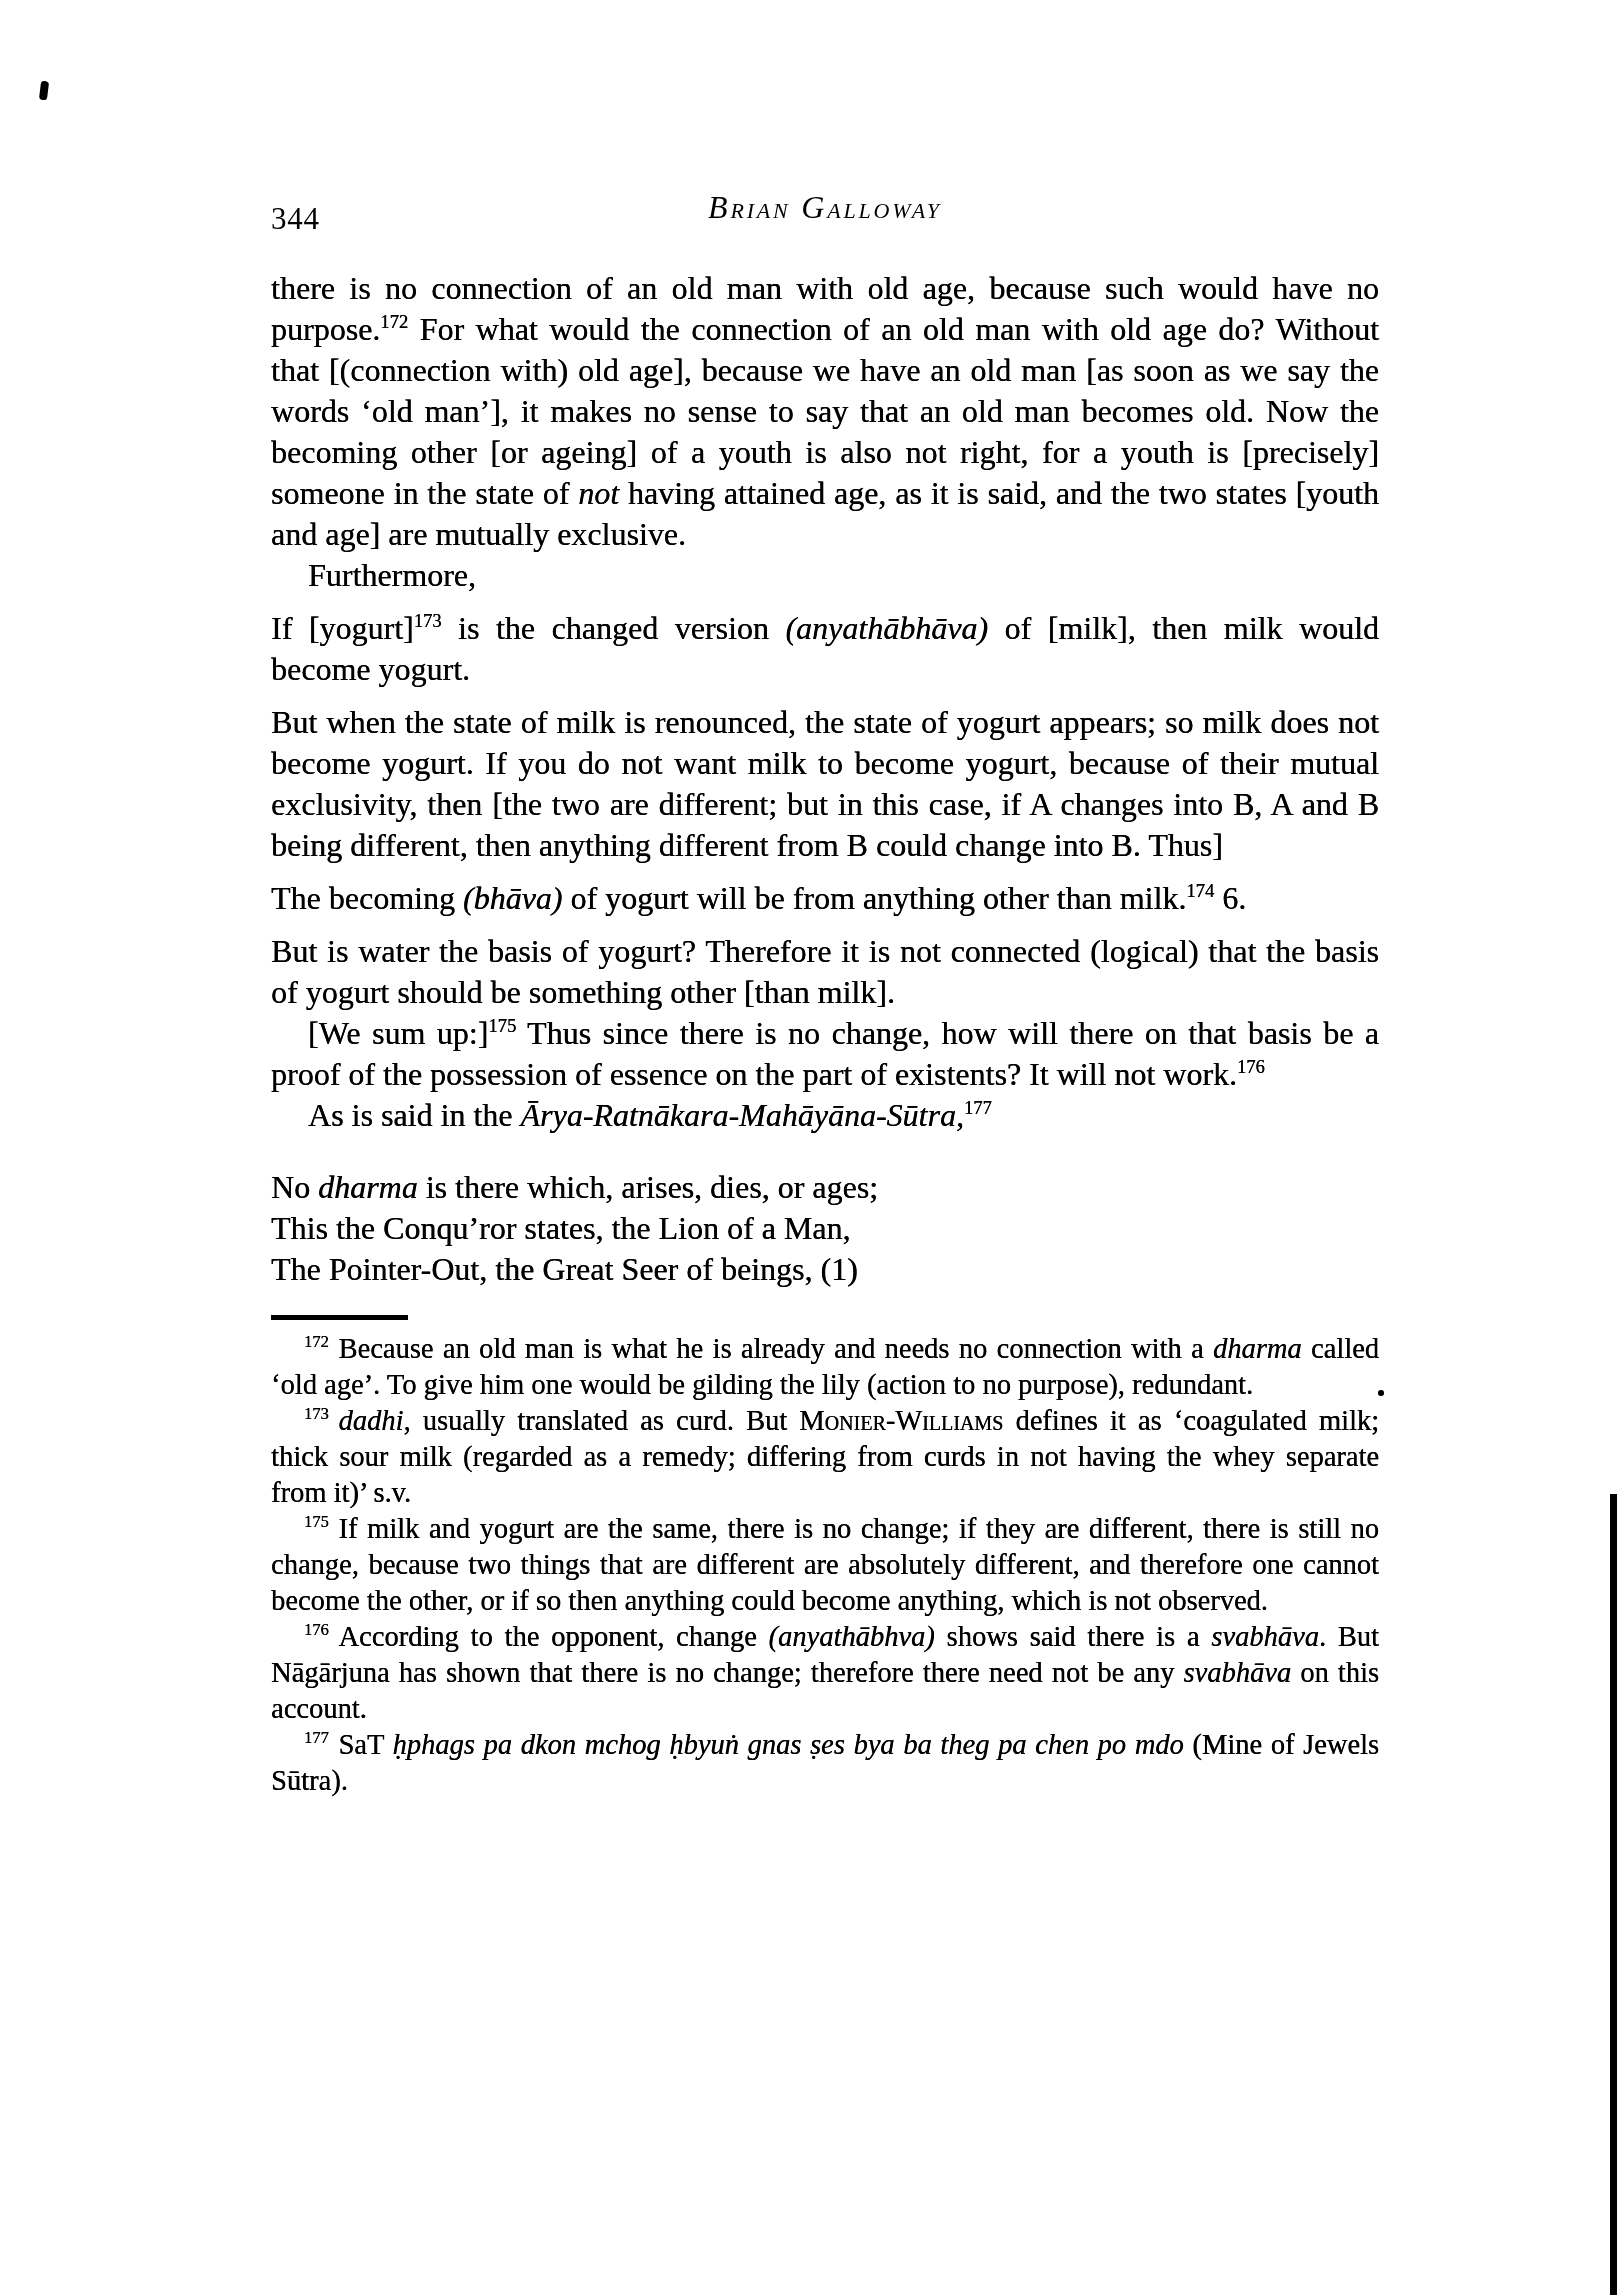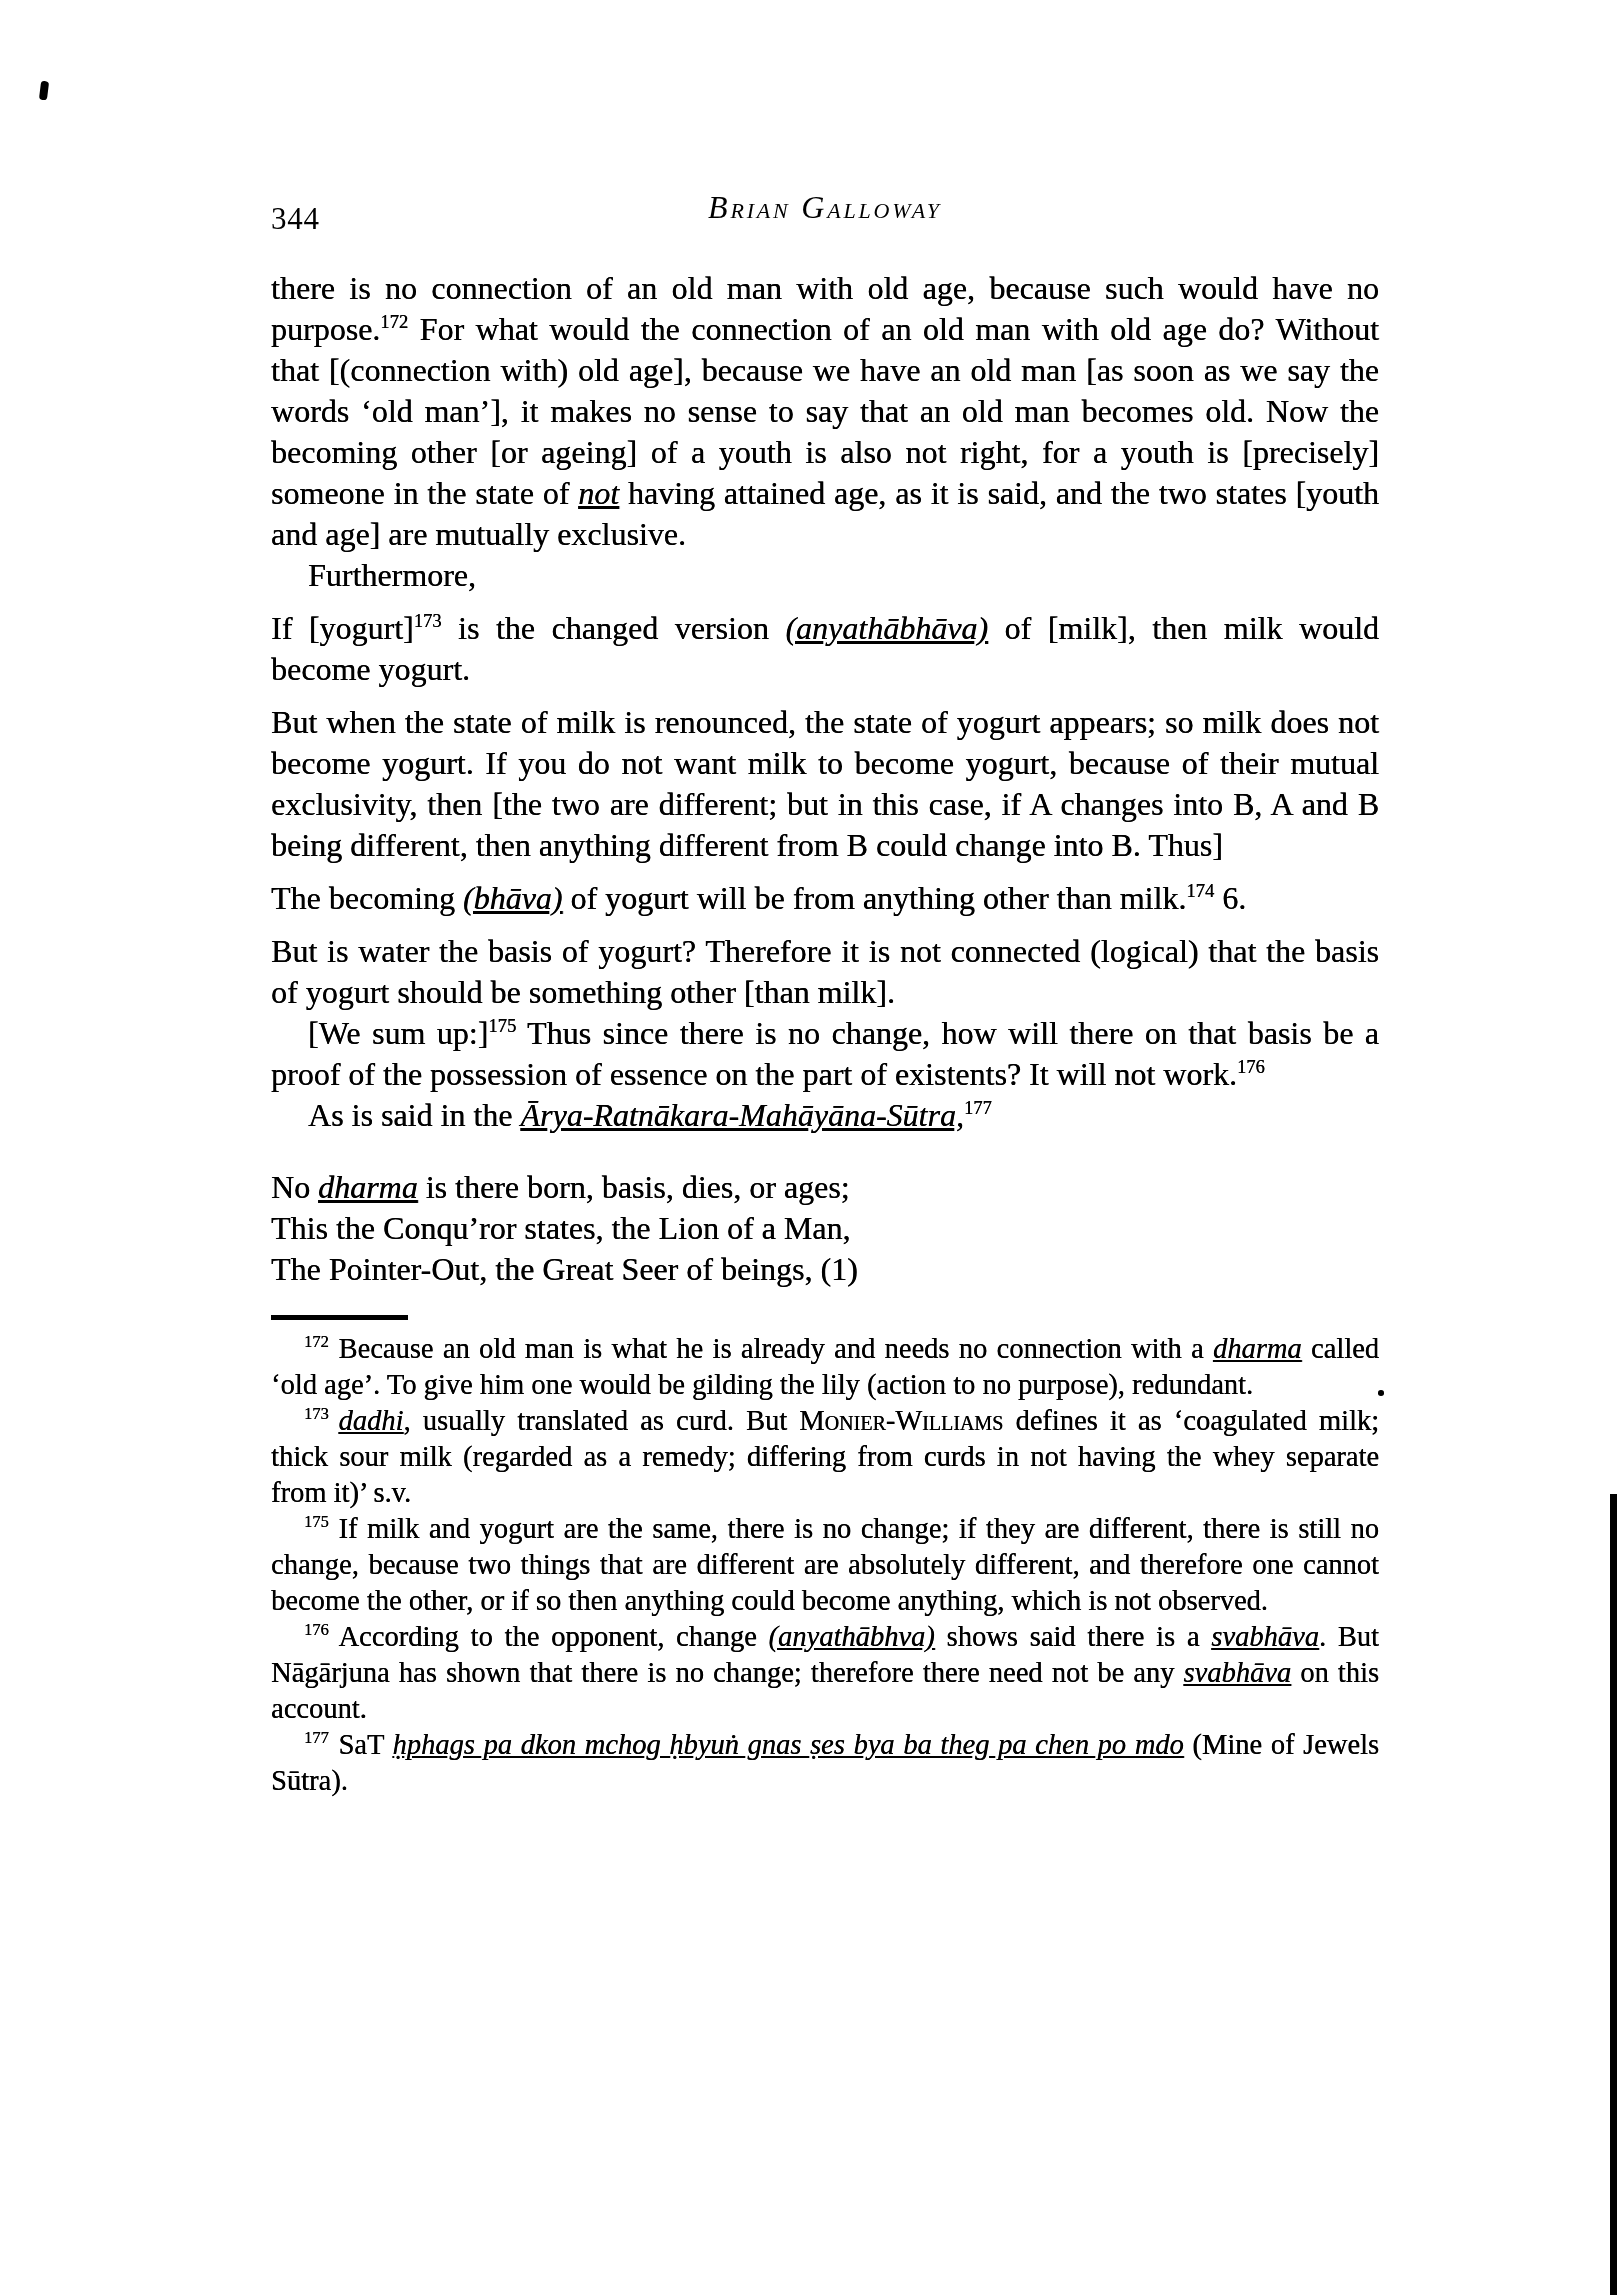--- a/index.html
+++ b/index.html
@@ -18,21 +18,21 @@
   .running-head {
     position:absolute; left:0; right:0; top:0; text-align:center;
     font-variant:small-caps; font-size:32px; letter-spacing:2.8px;font-style:italic;
   }
   
   .column { position:absolute; top:268px; left:271px; width:1108px; }
   .block { font-size:32px; line-height:41px; text-align:justify; text-shadow:0.3px 0 0 currentColor; }
   .block.indent { text-indent:37px; }
   .quote { margin:12px 0; }
   .verse { margin-top:31px; text-align:left; }
-  .it { font-style:italic;text-decoration:underline; }
+  .it { font-style:italic; }
   .sc { font-variant:small-caps; }
   sup.fn-ref, sup.fn-num { font-size:0.58em; vertical-align:super; line-height:0; }
   
   .fn-rule { margin-top:25px; width:137px; height:4.9px; background:var(--ink); }
   .footnotes { margin-top:11px; }
   .footnote { font-size:28.5px; line-height:36px; text-align:justify; text-indent:33px; text-shadow:0.3px 0 0 currentColor; }
   sup.fn-num { margin-right:9.7px; }
   
   .scan-line { position:absolute; top:1494px; right:0; width:7.6px; height:801px; background:var(--ink); }
   .speck { position:absolute; left:40px; top:81px; width:7.6px; height:19.4px; background:var(--ink); border-radius:3.5px; transform:rotate(7deg); }
@@ -55,21 +55,21 @@
     <div id="text-blocks">
         <div class="block para"><span>there is no connection of an old man with old age, because such would have no purpose.</span><sup class="fn-ref">172</sup><span> For what would the connection of an old man with old age do? Without that [(connection with) old age], because we have an old man [as soon as we say the words ‘old man’], it makes no sense to say that an old man becomes old. Now the becoming other [or ageing] of a youth is also not right, for a youth is [precisely] someone in the state of </span><span class="it">not</span><span> having attained age, as it is said, and the two states [youth and age] are mutually exclusive.</span></div>
         <div class="block para indent"><span>Furthermore,</span></div>
         <div class="block quote"><span>If [yogurt]</span><sup class="fn-ref">173</sup><span> is the changed version </span><span class="it">(anyathābhāva)</span><span> of [milk], then milk would become yogurt.</span></div>
         <div class="block para"><span>But when the state of milk is renounced, the state of yogurt appears; so milk does not become yogurt. If you do not want milk to become yogurt, because of their mutual exclusivity, then [the two are different; but in this case, if A changes into B, A and B being different, then anything different from B could change into B. Thus]</span></div>
         <div class="block quote"><span>The becoming </span><span class="it">(bhāva)</span><span> of yogurt will be from anything other than milk.</span><sup class="fn-ref">174</sup><span> 6.</span></div>
         <div class="block para"><span>But is water the basis of yogurt? Therefore it is not connected (logical) that the basis of yogurt should be something other [than milk].</span></div>
         <div class="block para indent"><span>[We sum up:]</span><sup class="fn-ref">175</sup><span> Thus since there is no change, how will there on that basis be a proof of the possession of essence on the part of existents? It will not work.</span><sup class="fn-ref">176</sup></div>
         <div class="block para indent"><span>As is said in the </span><span class="it">Ārya-Ratnākara-Mahāyāna-Sūtra,</span><sup class="fn-ref">177</sup></div>
         <div class="block verse">
-          <div class="verse-line"><span>No </span><span class="it">dharma</span><span> is there born, basis, dies, or ages;</span></div>
+          <div class="verse-line"><span>No </span><span class="it">dharma</span><span> is there which, arises, dies, or ages;</span></div>
           <div class="verse-line"><span>This the Conqu’ror states, the Lion of a Man,</span></div>
           <div class="verse-line"><span>The Pointer-Out, the Great Seer of beings, (1)</span></div>
         </div>
       </div>
     <div class="fn-rule"></div>
     <div id="footnotes" class="footnotes">
         <div class="footnote"><sup class="fn-num">172</sup><span>Because an old man is what he is already and needs no connection with a </span><span class="it">dharma</span><span> called ‘old age’. To give him one would be gilding the lily (action to no purpose), redundant.</span></div>
         <div class="footnote"><sup class="fn-num">173</sup><span class="it">dadhi</span><span>, usually translated as curd. But </span><span class="sc">Monier-Williams</span><span> defines it as ‘coagulated milk; thick sour milk (regarded as a remedy; differing from curds in not having the whey separate from it)’ s.v.</span></div>
         <div class="footnote"><sup class="fn-num">175</sup><span>If milk and yogurt are the same, there is no change; if they are different, there is still no change, because two things that are different are absolutely different, and therefore one cannot become the other, or if so then anything could become anything, which is not observed.</span></div>
         <div class="footnote"><sup class="fn-num">176</sup><span>According to the opponent, change </span><span class="it">(anyathābhva)</span><span> shows said there is a </span><span class="it">svabhāva</span><span>. But Nāgārjuna has shown that there is no change; therefore there need not be any </span><span class="it">svabhāva</span><span> on this account.</span></div>

